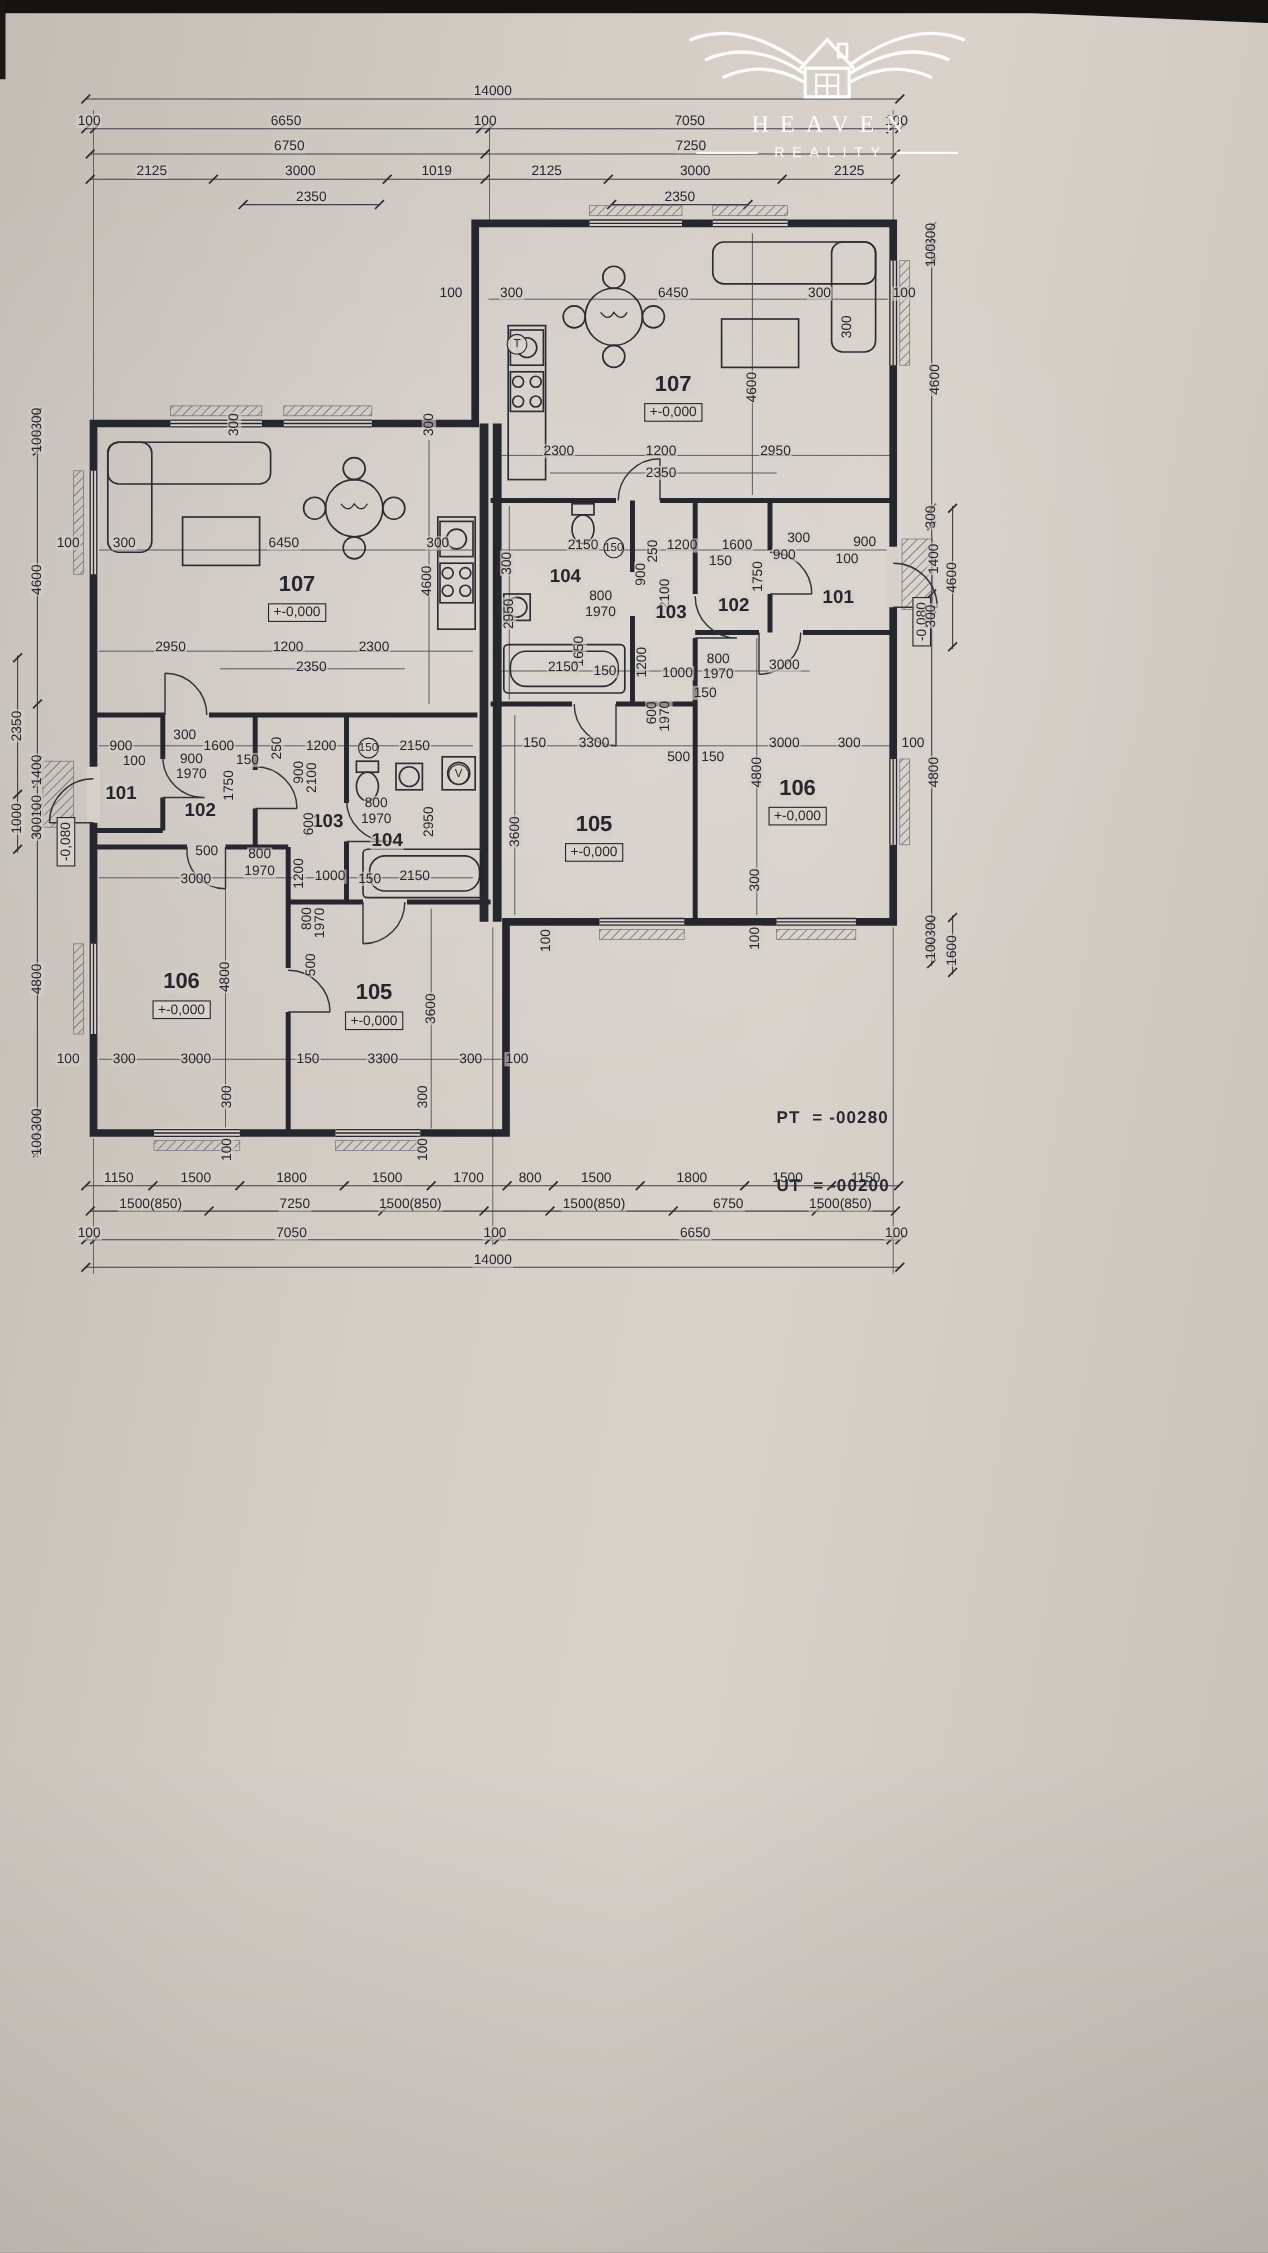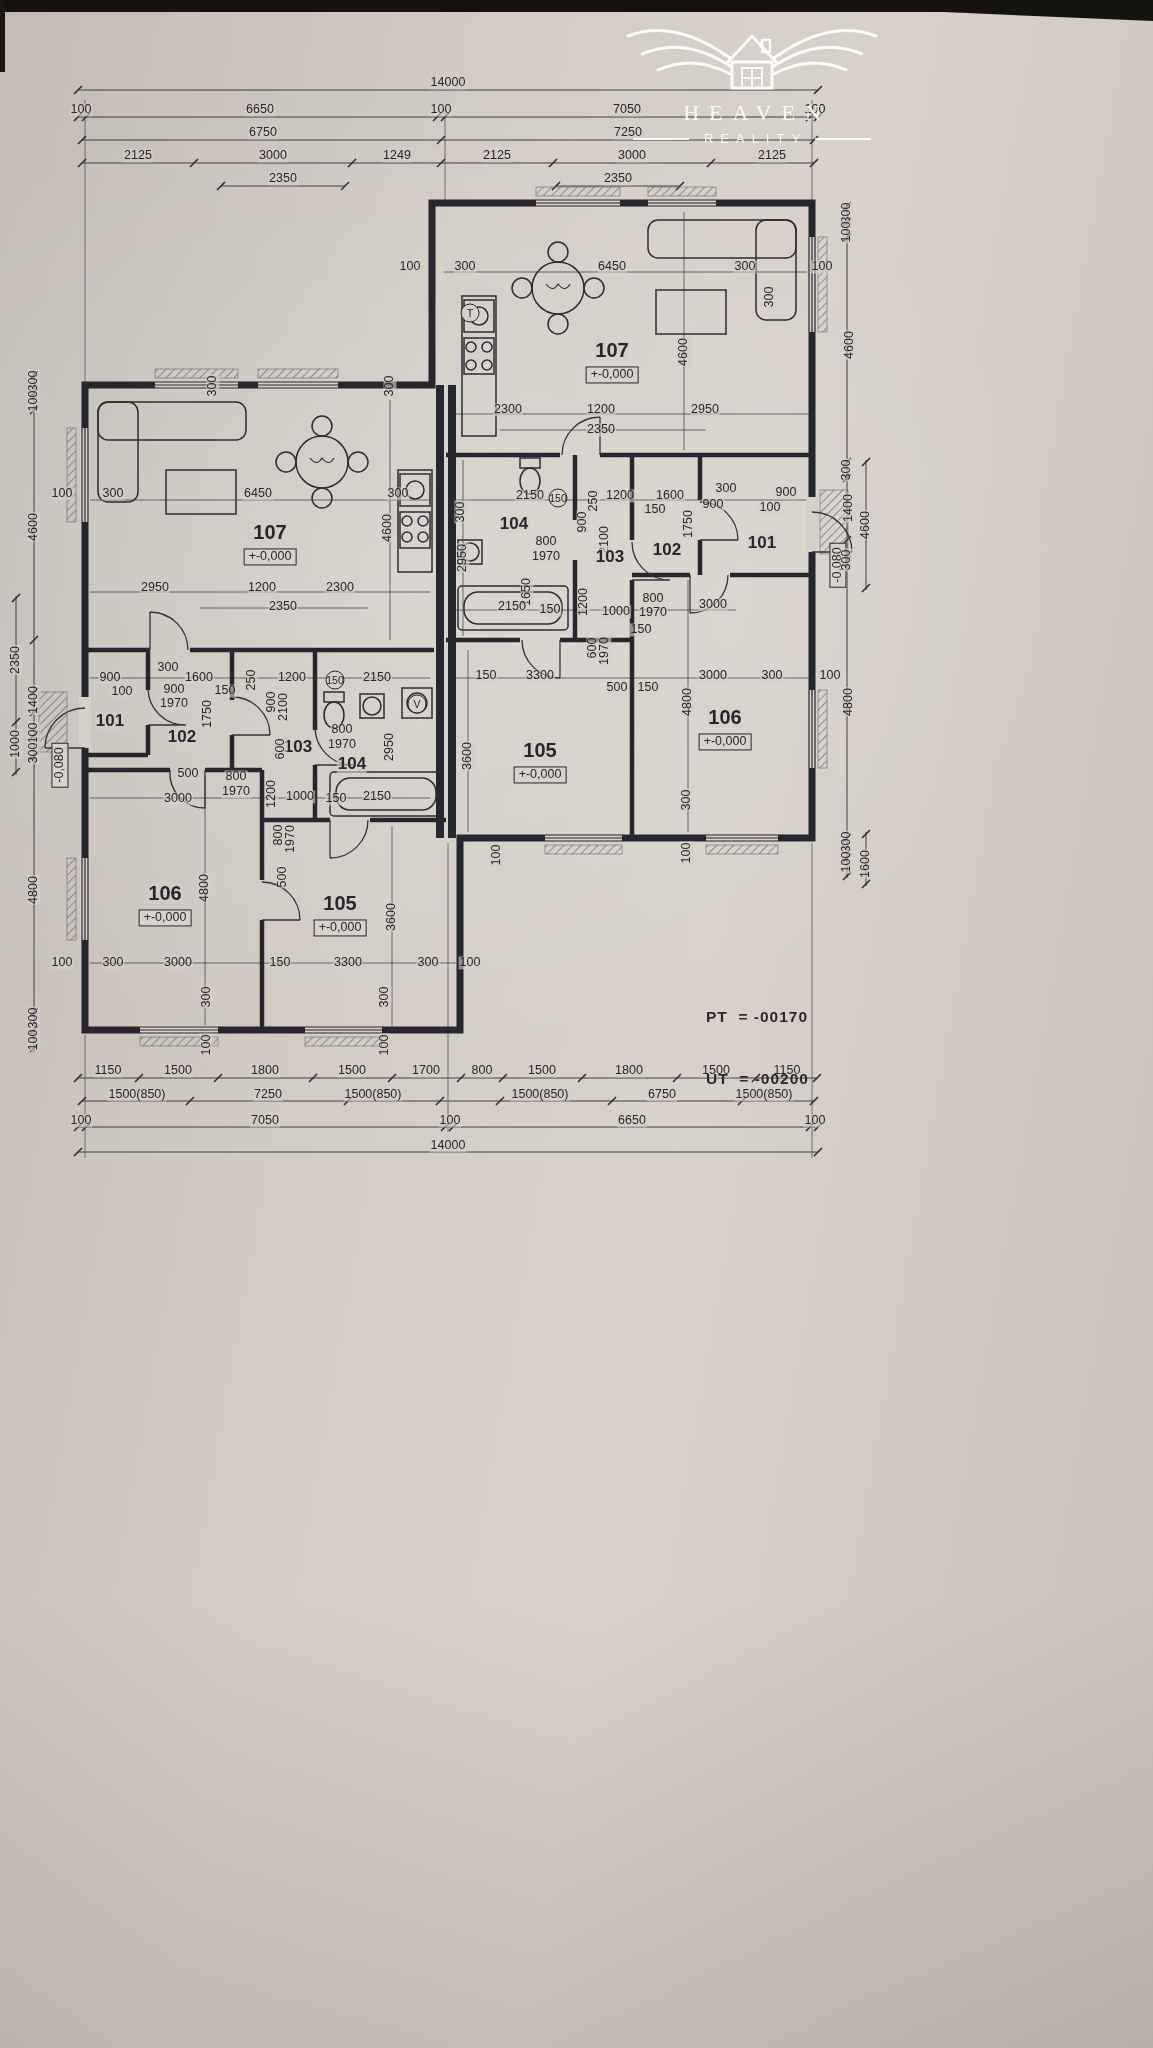--- a/index.html
+++ b/index.html
@@ -242,21 +242,21 @@
       <div class="lbl" style="left: 448px; top: 83px;">14000</div>
       <div class="lbl" style="left: 81px; top: 110px;">100</div>
       <div class="lbl" style="left: 260px; top: 110px;">6650</div>
       <div class="lbl" style="left: 441px; top: 110px;">100</div>
       <div class="lbl" style="left: 627px; top: 110px;">7050</div>
       <div class="lbl" style="left: 815px; top: 110px;">100</div>
       <div class="lbl" style="left: 263px; top: 133px;">6750</div>
       <div class="lbl" style="left: 628px; top: 133px;">7250</div>
       <div class="lbl" style="left: 138px; top: 156px;">2125</div>
       <div class="lbl" style="left: 273px; top: 156px;">3000</div>
-      <div class="lbl" style="left: 397px; top: 156px;">1249</div>
+      <div class="lbl" style="left: 397px; top: 156px;">1019</div>
       <div class="lbl" style="left: 497px; top: 156px;">2125</div>
       <div class="lbl" style="left: 632px; top: 156px;">3000</div>
       <div class="lbl" style="left: 772px; top: 156px;">2125</div>
       <div class="lbl" style="left: 283px; top: 179px;">2350</div>
       <div class="lbl" style="left: 618px; top: 179px;">2350</div>
       <div class="lbl" style="left: 410px; top: 267px;">100</div>
       <div class="lbl" style="left: 465px; top: 267px;">300</div>
       <div class="lbl" style="left: 612px; top: 267px;">6450</div>
       <div class="lbl" style="left: 745px; top: 267px;">300</div>
       <div class="lbl" style="left: 822px; top: 267px;">100</div>
@@ -423,21 +423,21 @@
       <div class="lbl" style="left: 764px; top: 1095px;">1500(850)</div>
       <div class="lbl" style="left: 81px; top: 1121px;">100</div>
       <div class="lbl" style="left: 265px; top: 1121px;">7050</div>
       <div class="lbl" style="left: 450px; top: 1121px;">100</div>
       <div class="lbl" style="left: 632px; top: 1121px;">6650</div>
       <div class="lbl" style="left: 815px; top: 1121px;">100</div>
       <div class="lbl" style="left: 448px; top: 1146px;">14000</div>
     </div>
 
   <div class="notes">
-    <div>PT  = -00170</div>
+    <div>PT  = -00280</div>
     <div>UT  = -00200</div>
   </div>
 
   <div class="logo">
     <svg width="280" height="96" viewBox="0 0 280 96">
       <g stroke="rgba(255,255,255,0.92)" fill="none" stroke-width="3" stroke-linecap="round">
         <path d="M118 54 Q62 14 16 32"></path>
         <path d="M118 62 Q72 32 30 50"></path>
         <path d="M118 70 Q82 50 46 66"></path>
         <path d="M162 54 Q218 14 264 32"></path>

